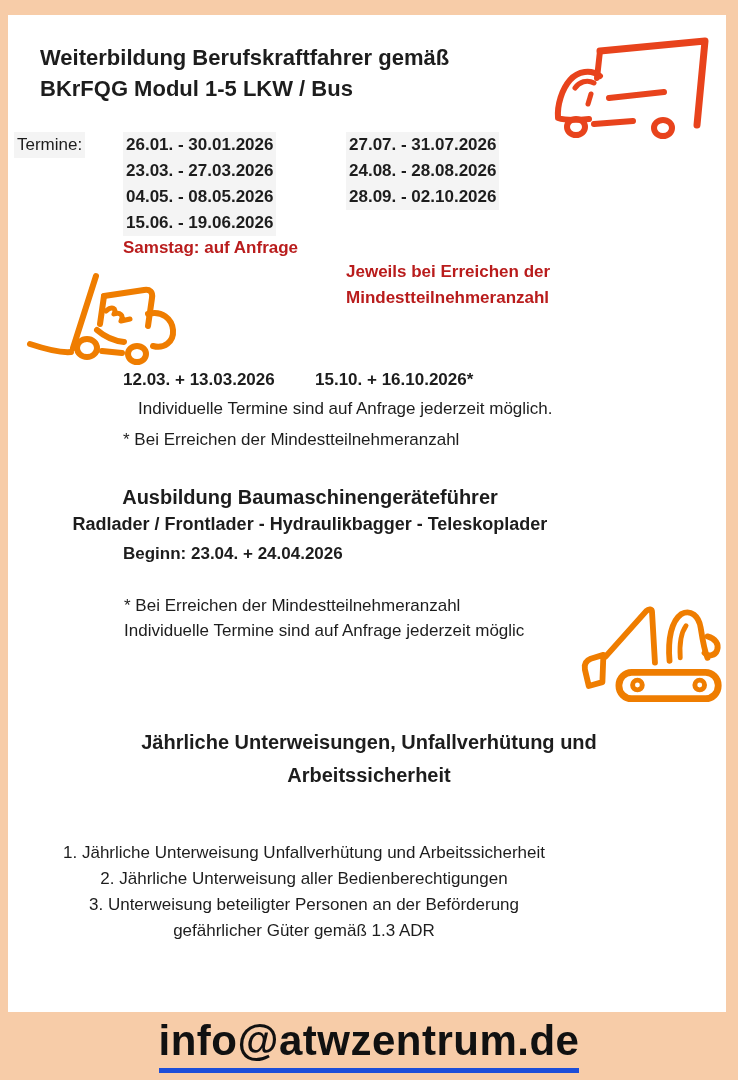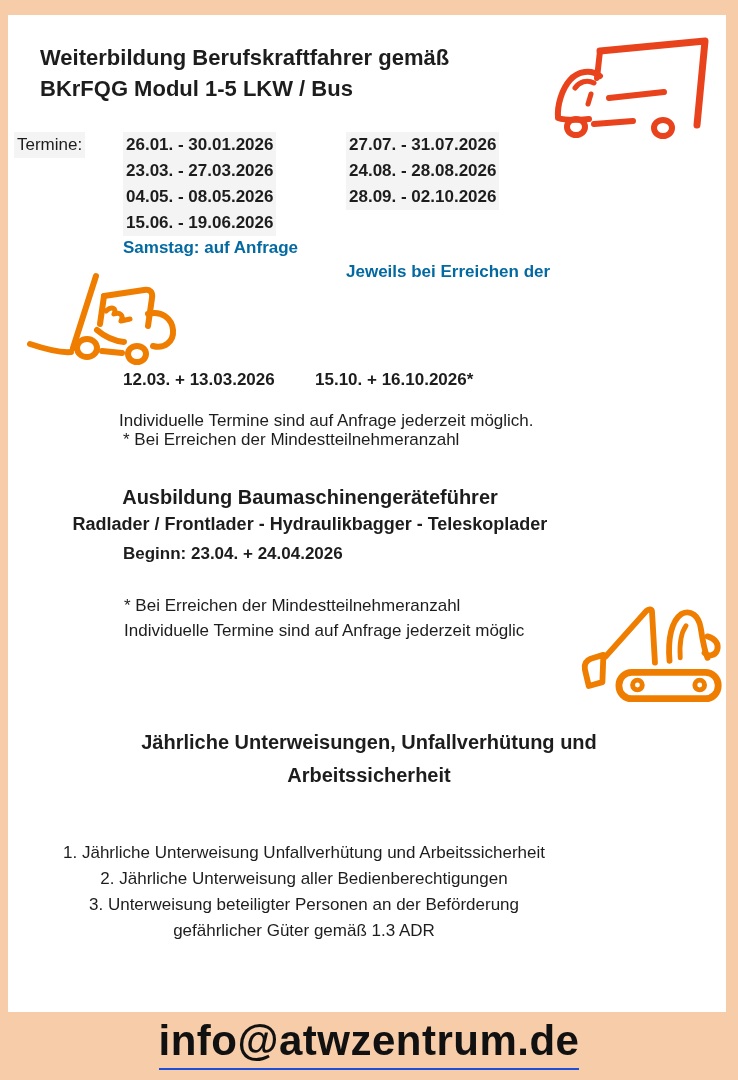--- a/index.html
+++ b/index.html
@@ -16,26 +16,26 @@
     position:absolute;left:8px;top:15px;width:718px;height:997px;
     background:#ffffff;
   }
   .abs{position:absolute;}
   .bold{font-weight:bold;}
   .t17{font-size:17px;line-height:26px;}
   .t18{font-size:18px;line-height:25px;}
   .t20{font-size:20px;line-height:27px;}
   .title{font-size:22px;line-height:31px;font-weight:bold;text-align:left;}
   .center{text-align:center;}
-  .red{color:#0369a1;font-weight:bold;}
+  .red{color:#b91c1c;font-weight:bold;}
   .hl{background:#f4f4f4;padding:0 3px;display:inline-block;}
   .daterow{height:26px;}
   .email{
     font-size:42px;font-weight:bold;color:#111;
-    border-bottom:2px solid #1d4ed8;padding-bottom:3px;
+    border-bottom:5px solid #1d4ed8;padding-bottom:3px;
     letter-spacing:0.5px;
   }
   svg{display:block;}
   .stroke-red path,.stroke-red ellipse,.stroke-red circle{
     fill:none;stroke:#e8431c;stroke-linecap:round;stroke-linejoin:round;
   }
   .stroke-org path,.stroke-org ellipse,.stroke-org circle,.stroke-org rect{
     fill:none;stroke:#ef7d00;stroke-linecap:round;stroke-linejoin:round;
   }
 </style>
@@ -77,40 +77,41 @@
   <div class="abs t17 bold" style="left:346px;top:132px;">
     <div class="daterow"><span class="hl">27.07. - 31.07.2026</span></div>
     <div class="daterow"><span class="hl">24.08. - 28.08.2026</span></div>
     <div class="daterow"><span class="hl">28.09. - 02.10.2026</span></div>
   </div>
 
   <div class="abs t17 red" style="left:123px;top:235px;">Samstag: auf Anfrage</div>
 
   <div class="abs t17 red" style="left:346px;top:259px;">
     <div>Jeweils bei Erreichen der</div>
+    <div>Mindestteilnehmeranzahl</div>
   </div>
 
   <div class="abs" style="left:25px;top:268px;">
     <svg class="stroke-org" width="168" height="102" viewBox="0 0 168 102">
       <path stroke-width="6" d="M5,76 C20,81 35,85 46,84"></path>
       <path stroke-width="6" d="M71,8 L48,80"></path>
       <path stroke-width="6" d="M79,28 L119,22 C125,21 128,24 127,30 L123,58"></path>
       <path stroke-width="6" d="M79,28 L75,56"></path>
       <path stroke-width="5" d="M81,43 C87,38 92,40 89,46 C95,44 99,47 96,53 L105,51"></path>
       <path stroke-width="6" d="M123,46 C137,42 147,51 148,62 C149,74 139,81 128,78"></path>
       <path stroke-width="6" d="M72,62 C80,69 90,73 99,74"></path>
       <ellipse stroke-width="6" cx="62" cy="80" rx="10" ry="9"></ellipse>
       <ellipse stroke-width="6" cx="112" cy="86" rx="9" ry="8"></ellipse>
       <path stroke-width="6" d="M77,83 L97,85"></path>
     </svg>
   </div>
 
   <div class="abs t17 bold" style="left:123px;top:367px;">12.03. + 13.03.2026</div>
   <div class="abs t17 bold" style="left:315px;top:367px;">15.10. + 16.10.2026*</div>
-  <div class="abs t17" style="left:119px;top:396px;margin-top:12px;">Individuelle Termine sind auf Anfrage jederzeit möglich.</div>
+  <div class="abs t17" style="left:138px;top:396px;">Individuelle Termine sind auf Anfrage jederzeit möglich.</div>
   <div class="abs t17" style="left:123px;top:427px;">* Bei Erreichen der Mindestteilnehmeranzahl</div>
 
   <div class="abs t20 bold center" style="left:0;top:484px;width:620px;">Ausbildung Baumaschinengeräteführer</div>
   <div class="abs t18 bold center" style="left:0;top:512px;width:620px;">Radlader / Frontlader - Hydraulikbagger - Teleskoplader</div>
   <div class="abs t17 bold" style="left:123px;top:541px;">Beginn: 23.04. + 24.04.2026</div>
   <div class="abs t17" style="left:124px;top:593px;">* Bei Erreichen der Mindestteilnehmeranzahl</div>
   <div class="abs t17" style="left:124px;top:618px;">Individuelle Termine sind auf Anfrage jederzeit möglic</div>
 
   <div class="abs" style="left:545px;top:595px;">
     <svg class="stroke-org" width="180" height="112" viewBox="0 0 185 112">

